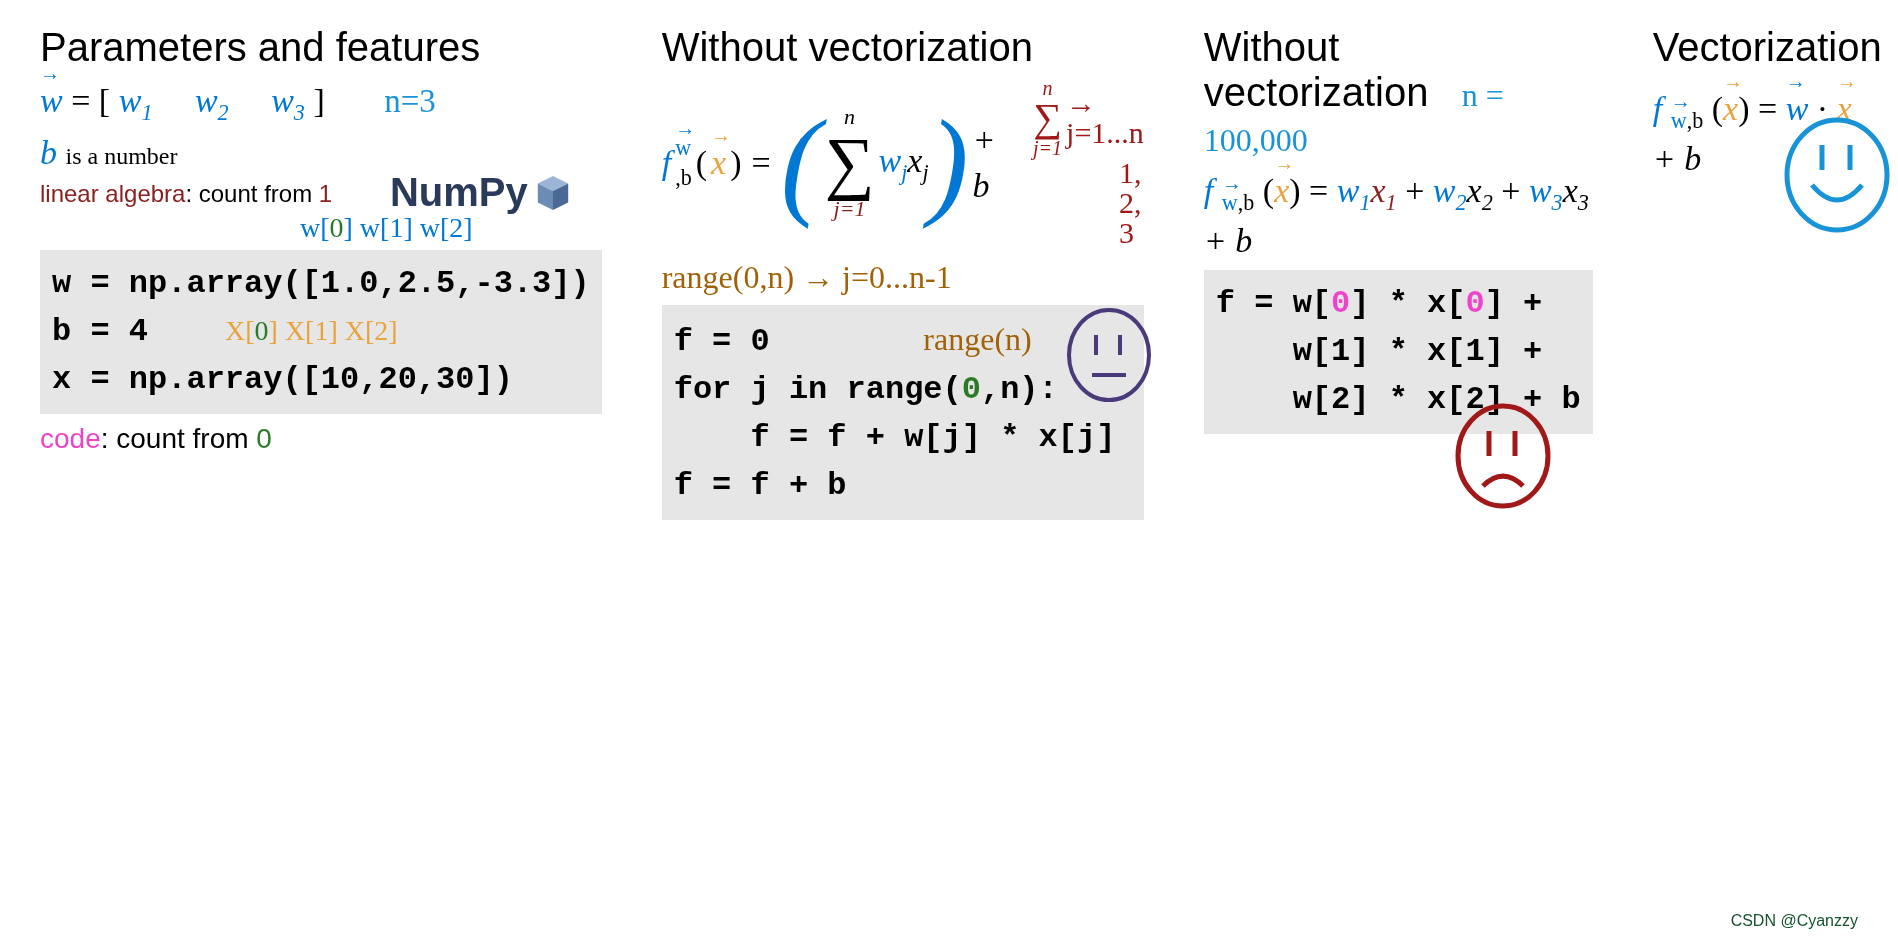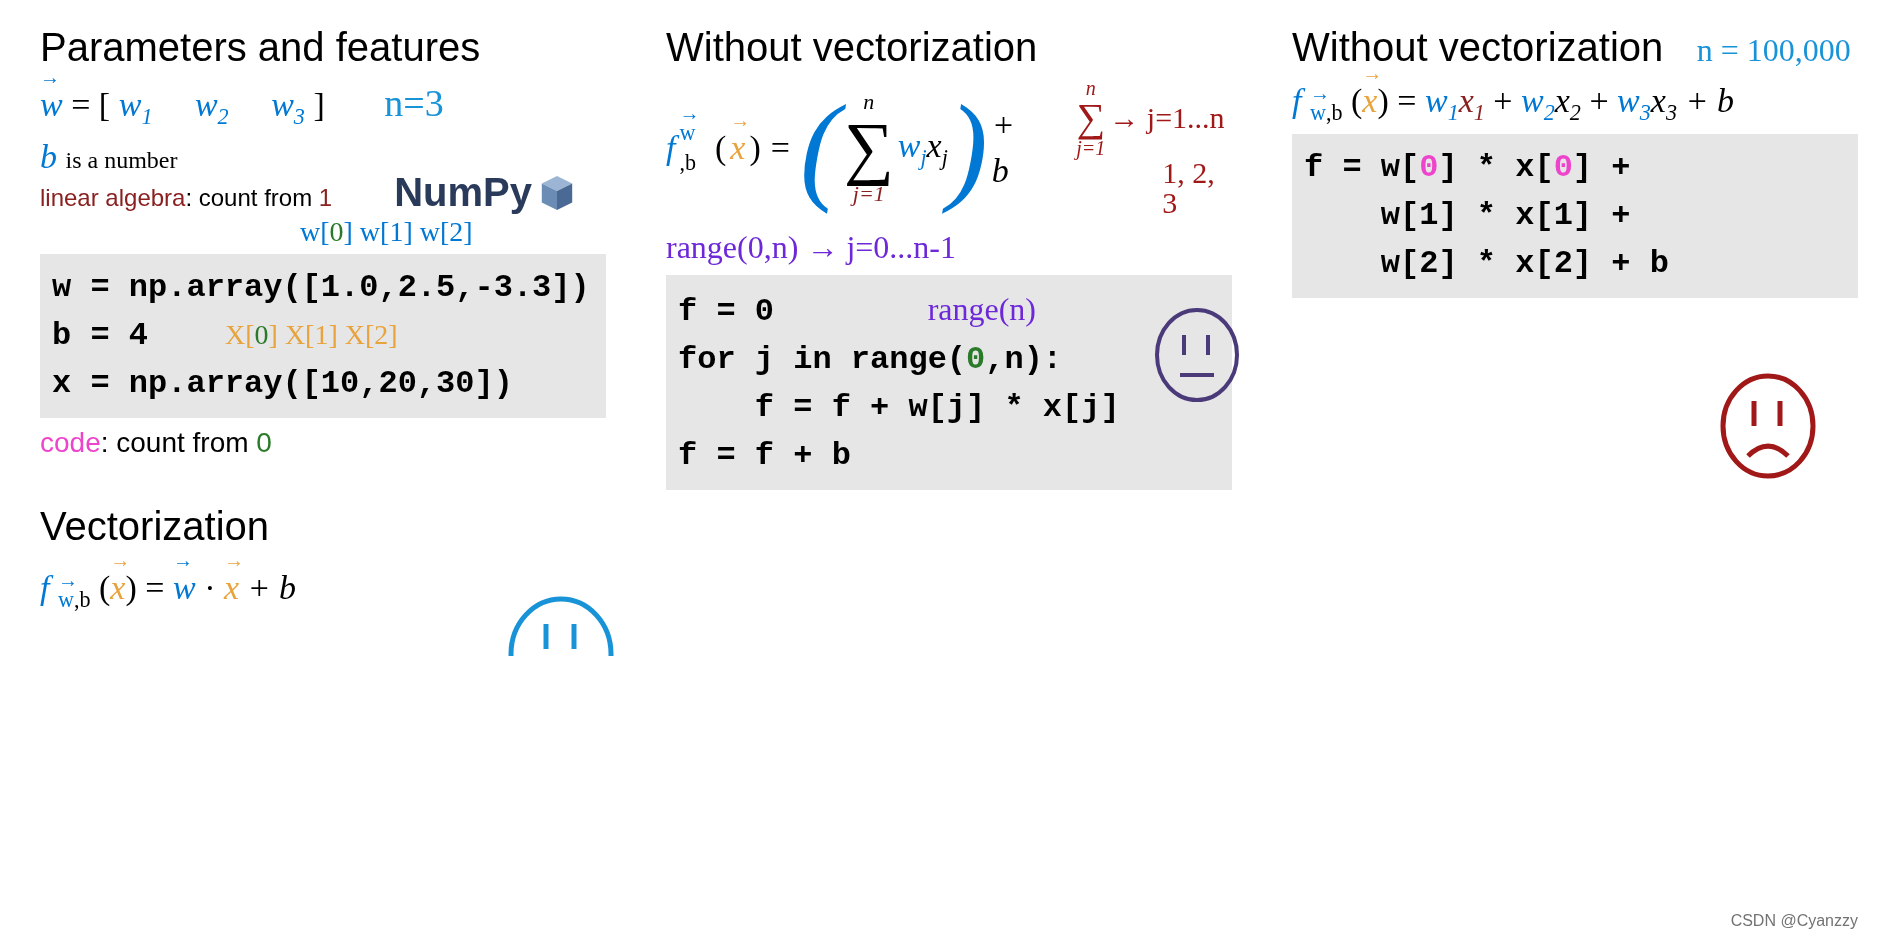--- a/index.html
+++ b/index.html
@@ -6,21 +6,21 @@
     margin: 0;
     padding: 25px 40px;
     font-family: 'Segoe UI', Arial, sans-serif;
     background: #ffffff;
     font-size: 28px;
     color: #000;
     position: relative;
   }
   .container {
     display: grid;
-    grid-template-columns: 1fr 1fr 1fr;
+    grid-template-columns: 1fr 1fr 1fr 1fr;
     gap: 8px 60px;
     max-width: 1820px;
   }
   .section {
     position: relative;
   }
   .heading {
     font-size: 40px;
     font-weight: 400;
     margin-bottom: 8px;
@@ -38,23 +38,23 @@
   .math {
     font-family: 'Cambria Math', 'Times New Roman', serif;
     font-size: 34px;
     font-style: italic;
   }
   .blue { color: #0078d4; }
   .orange { color: #e8a33d; }
   .magenta { color: #ee44cc; }
   .green { color: #2a7a2a; }
   .maroon { color: #8a2020; }
-  .hand-blue { font-family: 'Comic Sans MS', cursive; color: #1993d8; font-style: normal; font-size: 38px; }
+  .hand-blue { font-family: 'Comic Sans MS', cursive; color: #1993d8; font-style: normal; font-size: 33px; }
   .hand-red { font-family: 'Comic Sans MS', cursive; color: #a01818; font-style: normal; }
-  .hand-mag { font-family: 'Comic Sans MS', cursive; color: #6d28d9; font-size: 32px; }
+  .hand-mag { font-family: 'Comic Sans MS', cursive; color: #a16207; font-size: 32px; }
   .vec { position: relative; display: inline-block; }
   .vec::before { content: "→"; position: absolute; top: -18px; left: 0; font-size: 20px; font-style: normal; }
   sub { font-size: 0.65em; }
   .indexlabels {
     font-family: 'Comic Sans MS', cursive;
     font-size: 28px;
     padding-left: 260px;
     letter-spacing: 0px;
   }
   .numpy-logo {
@@ -78,21 +78,21 @@
   .face {
     font-family: 'Comic Sans MS', cursive;
     font-size: 70px;
     position: absolute;
   }
   .watermark {
     position: fixed;
     bottom: 8px;
     right: 40px;
     font-size: 16px;
-    color: #737373;
+    color: #14532d;
     font-family: Arial, sans-serif;
   }
   .line { margin: 2px 0; line-height: 1.35; }
   .sum-container { display: inline-flex; align-items: center; vertical-align: middle; }
   .big-paren { font-size: 120px; color: #0078d4; font-family: serif; font-weight: 100; line-height: 0.8; }
   .sigma-box { display: inline-flex; flex-direction: column; align-items: center; font-style: italic; line-height: 1; margin: 0 4px;}
   .sigma { font-size: 70px; font-style: normal; }
 </style>
 </head>
 <body>

